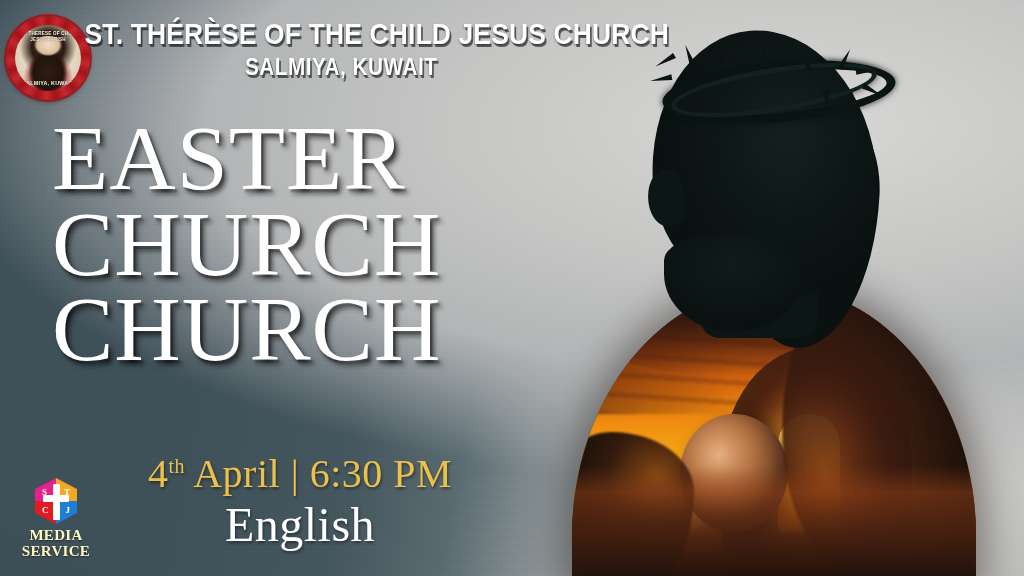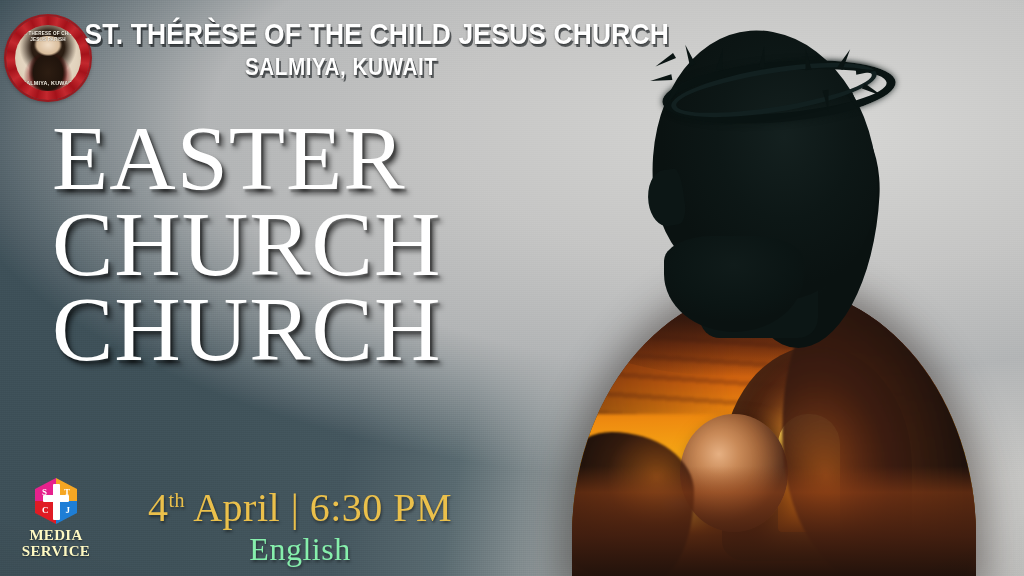--- a/index.html
+++ b/index.html
@@ -369,42 +369,41 @@
   .t3 { font-size: 92px; }
 
   
   .date-block {
     position: absolute;
     left: 60px;
     top: 452px;
     width: 480px;
     text-align: center;
     z-index: 6;
-    margin-top: 34px;
   }
   .date-line {
     margin: 0;
     font-family: "Liberation Serif", serif;
     font-size: 40px;
     font-weight: 400;
     color: #ebc04b;
     line-height: 1.08;
     letter-spacing: .5px;
     text-shadow: 1px 2px 3px rgba(0,0,0,.45);
   }
   .date-line sup {
     font-size: .5em;
     vertical-align: super;
     line-height: 0;
   }
   .lang-line {
     margin: 2px 0 0 0;
     font-family: "Liberation Serif", serif;
-    font-size: 32px;
-    color: #86efac;
+    font-size: 48px;
+    color: #ffffff;
     letter-spacing: .5px;
     text-shadow: 1px 2px 3px rgba(0,0,0,.45);
   }
 
   
   .mm {
     position: absolute;
     left: 4px;
     top: 478px;
     width: 104px;

